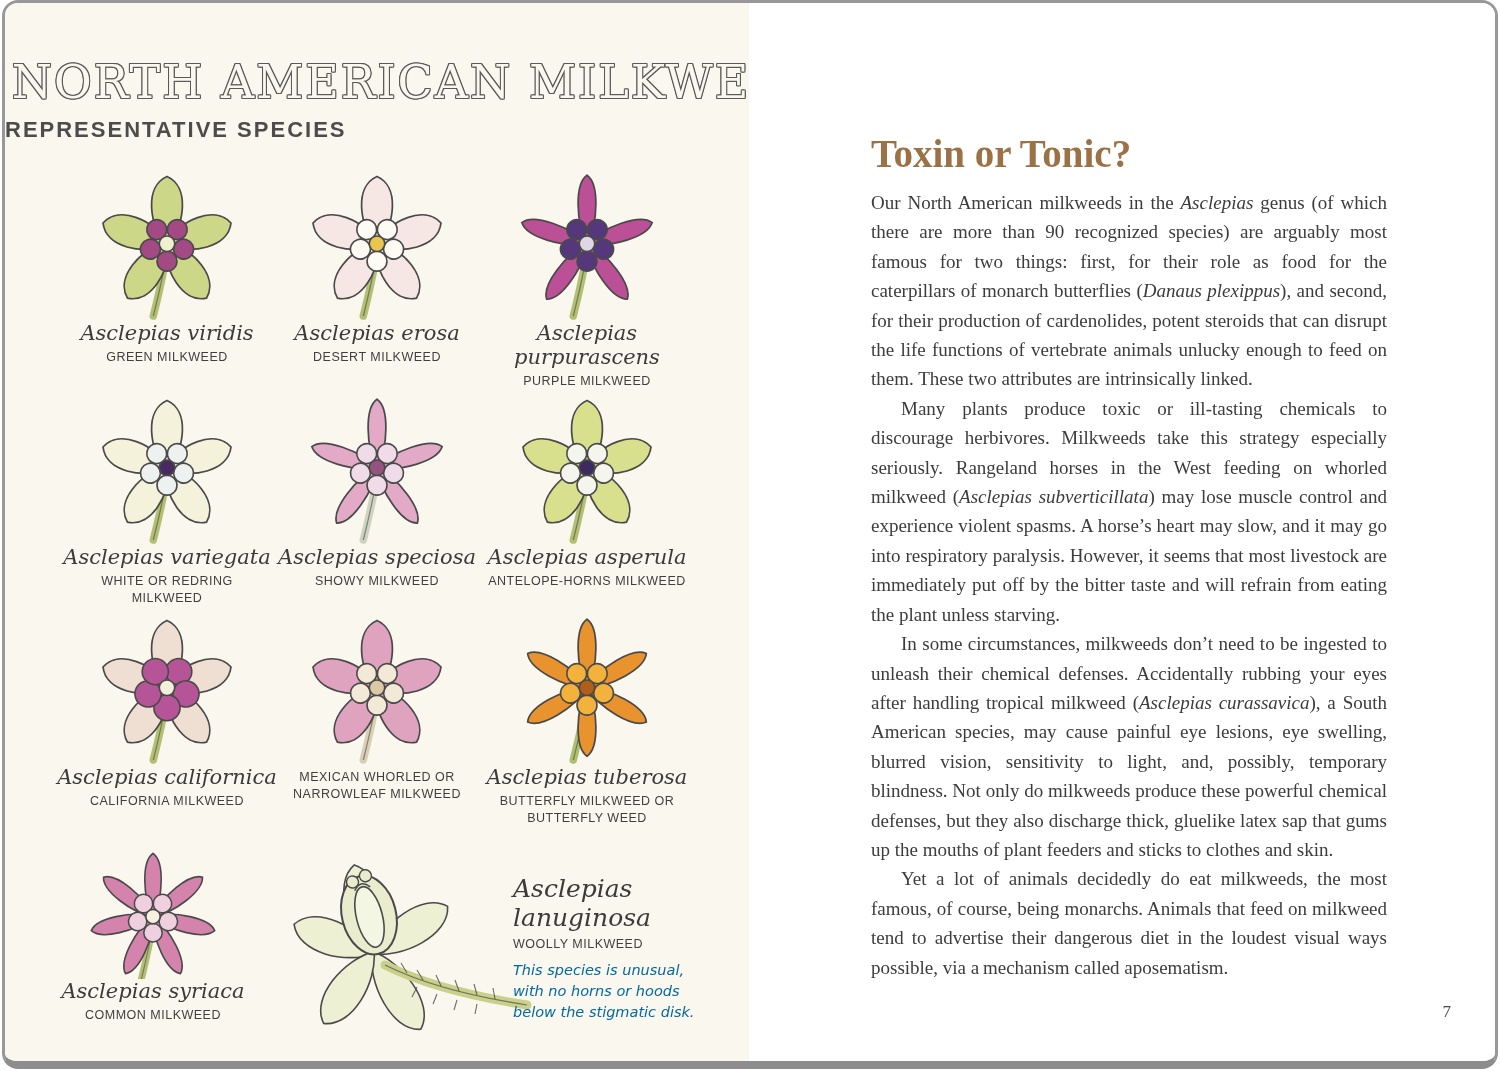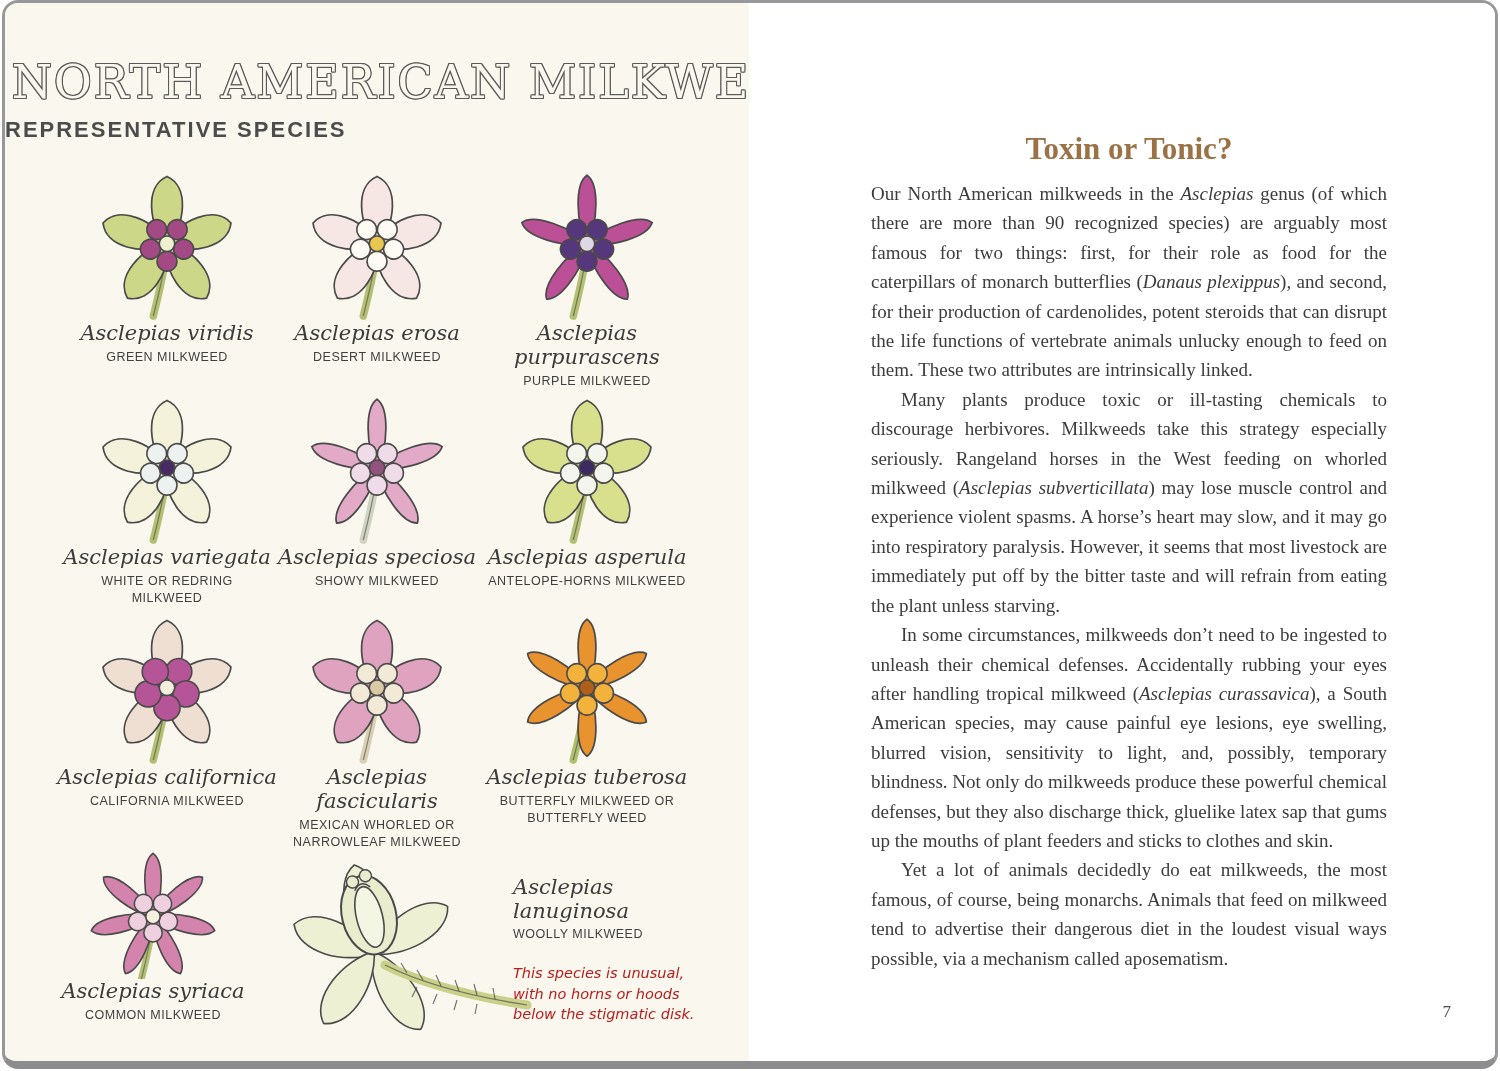--- a/index.html
+++ b/index.html
@@ -14,28 +14,28 @@
     color:#faf7ee;
     text-shadow:1px 0 0 #595959,-1px 0 0 #595959,0 1px 0 #595959,0 -1px 0 #595959,
                 1px 1px 0 #595959,-1px -1px 0 #595959,1px -1px 0 #595959,-1px 1px 0 #595959;}
   .plate-subtitle{position:absolute;top:114px;left:0;width:100%;
     font-family:"Liberation Sans",sans-serif;font-weight:700;font-size:22px;letter-spacing:2px;color:#4c4c4c;}
   .cell{position:absolute;width:220px;text-align:center;}
   .cell svg{display:block;margin:0 auto;}
   .sp-name{font-family:"DejaVu Serif",serif;font-style:italic;font-size:21px;color:#3b3b3b;line-height:1.15;}
   .sp-common{font-family:"Liberation Sans",sans-serif;font-size:12.5px;letter-spacing:.5px;color:#3f3f3f;line-height:1.35;margin-top:4px;}
   .lan-label{position:absolute;left:508px;top:872px;width:195px;text-align:left;}
-  .lan-label .sp-name{font-size:21px;}
+  .lan-label .sp-name{font-size:25px;}
   .lan-label .sp-common{margin-top:3px;}
-  .sp-note{font-family:"DejaVu Sans",sans-serif;font-style:italic;font-size:14.5px;color:#b91c1c;line-height:1.42;margin-top:20px;}
+  .sp-note{font-family:"DejaVu Sans",sans-serif;font-style:italic;font-size:14.5px;color:#0369a1;line-height:1.42;margin-top:8px;}
   .lan-flower{position:absolute;left:260px;top:850px;}
 
   
   .text-col{position:absolute;left:122px;top:0;width:516px;}
-  .heading{margin:128px 0 12px 0;font-family:"Liberation Serif",serif;font-weight:700;font-size:31px;color:#9a7245;text-align:center;}
+  .heading{margin:128px 0 12px 0;font-family:"Liberation Serif",serif;font-weight:700;font-size:39px;color:#9a7245;}
   .text-col p{margin:0;text-align:justify;font-family:"Liberation Serif",serif;font-size:19px;line-height:29.4px;color:#3c3c3c;}
   .text-col p.indent{text-indent:30px;}
   .text-col em{}
   .running-head{position:absolute;top:1003px;left:0;width:100%;text-align:center;
     font-family:"Liberation Serif",serif;font-size:13px;letter-spacing:2.5px;color:#4f4f4f;}
   .page-num{position:absolute;top:999px;right:44px;font-family:"Liberation Serif",serif;font-size:17px;color:#4a4a4a;}
 </style>
 </head>
 <body>
 
@@ -190,21 +190,20 @@
             <path d="M60 62 C45 44 42 14 60 6 C78 14 75 44 60 62 Z" fill="var(--petal)" stroke="#4a4a4a" stroke-width="1.4" transform="rotate(144 60 60)"></path>
             <path d="M60 62 C45 44 42 14 60 6 C78 14 75 44 60 62 Z" fill="var(--petal)" stroke="#4a4a4a" stroke-width="1.4" transform="rotate(216 60 60)"></path>
             <path d="M60 62 C45 44 42 14 60 6 C78 14 75 44 60 62 Z" fill="var(--petal)" stroke="#4a4a4a" stroke-width="1.4" transform="rotate(288 60 60)"></path>
             <circle cx="60" cy="46" r="8" fill="var(--hood)" stroke="#4a4a4a" stroke-width="1.3" transform="rotate(36 60 60)"></circle>
             <circle cx="60" cy="46" r="8" fill="var(--hood)" stroke="#4a4a4a" stroke-width="1.3" transform="rotate(108 60 60)"></circle>
             <circle cx="60" cy="46" r="8" fill="var(--hood)" stroke="#4a4a4a" stroke-width="1.3" transform="rotate(180 60 60)"></circle>
             <circle cx="60" cy="46" r="8" fill="var(--hood)" stroke="#4a4a4a" stroke-width="1.3" transform="rotate(252 60 60)"></circle>
             <circle cx="60" cy="46" r="8" fill="var(--hood)" stroke="#4a4a4a" stroke-width="1.3" transform="rotate(324 60 60)"></circle>
             <circle cx="60" cy="60" r="6.2" fill="var(--center)" stroke="#4a4a4a" stroke-width="1.3"></circle>
           </svg>
-        <div class="sp-name">Asclepias fascicularis</div>
         <div class="sp-common" style="max-width:190px;margin-left:auto;margin-right:auto;">MEXICAN WHORLED OR NARROWLEAF MILKWEED</div>
       </div>
       <div class="cell" style="left:38px;top:842px;">
         <svg class="flower-svg" width="138" height="134" viewBox="0 0 120 112" style="--petal: #d383ac; --hood: #efd0de; --center: #f6f1df; --stem: #b3bf72;">
             <path d="M60 66 C57 86 53 102 49 118" fill="none" stroke="var(--stem)" stroke-width="6" stroke-linecap="round"></path>
             <path d="M60 66 C57 86 53 102 49 118" fill="none" stroke="#4a4a4a" stroke-width="1" opacity="0.6"></path>
             <path d="M60 62 C51 42 50 12 60 5 C70 12 69 42 60 62 Z" fill="var(--petal)" stroke="#4a4a4a" stroke-width="1.4" transform="rotate(0 60 60)"></path>
             <path d="M60 62 C51 42 50 12 60 5 C70 12 69 42 60 62 Z" fill="var(--petal)" stroke="#4a4a4a" stroke-width="1.4" transform="rotate(51.42857142857143 60 60)"></path>
             <path d="M60 62 C51 42 50 12 60 5 C70 12 69 42 60 62 Z" fill="var(--petal)" stroke="#4a4a4a" stroke-width="1.4" transform="rotate(102.85714285714286 60 60)"></path>
             <path d="M60 62 C51 42 50 12 60 5 C70 12 69 42 60 62 Z" fill="var(--petal)" stroke="#4a4a4a" stroke-width="1.4" transform="rotate(154.28571428571428 60 60)"></path>

